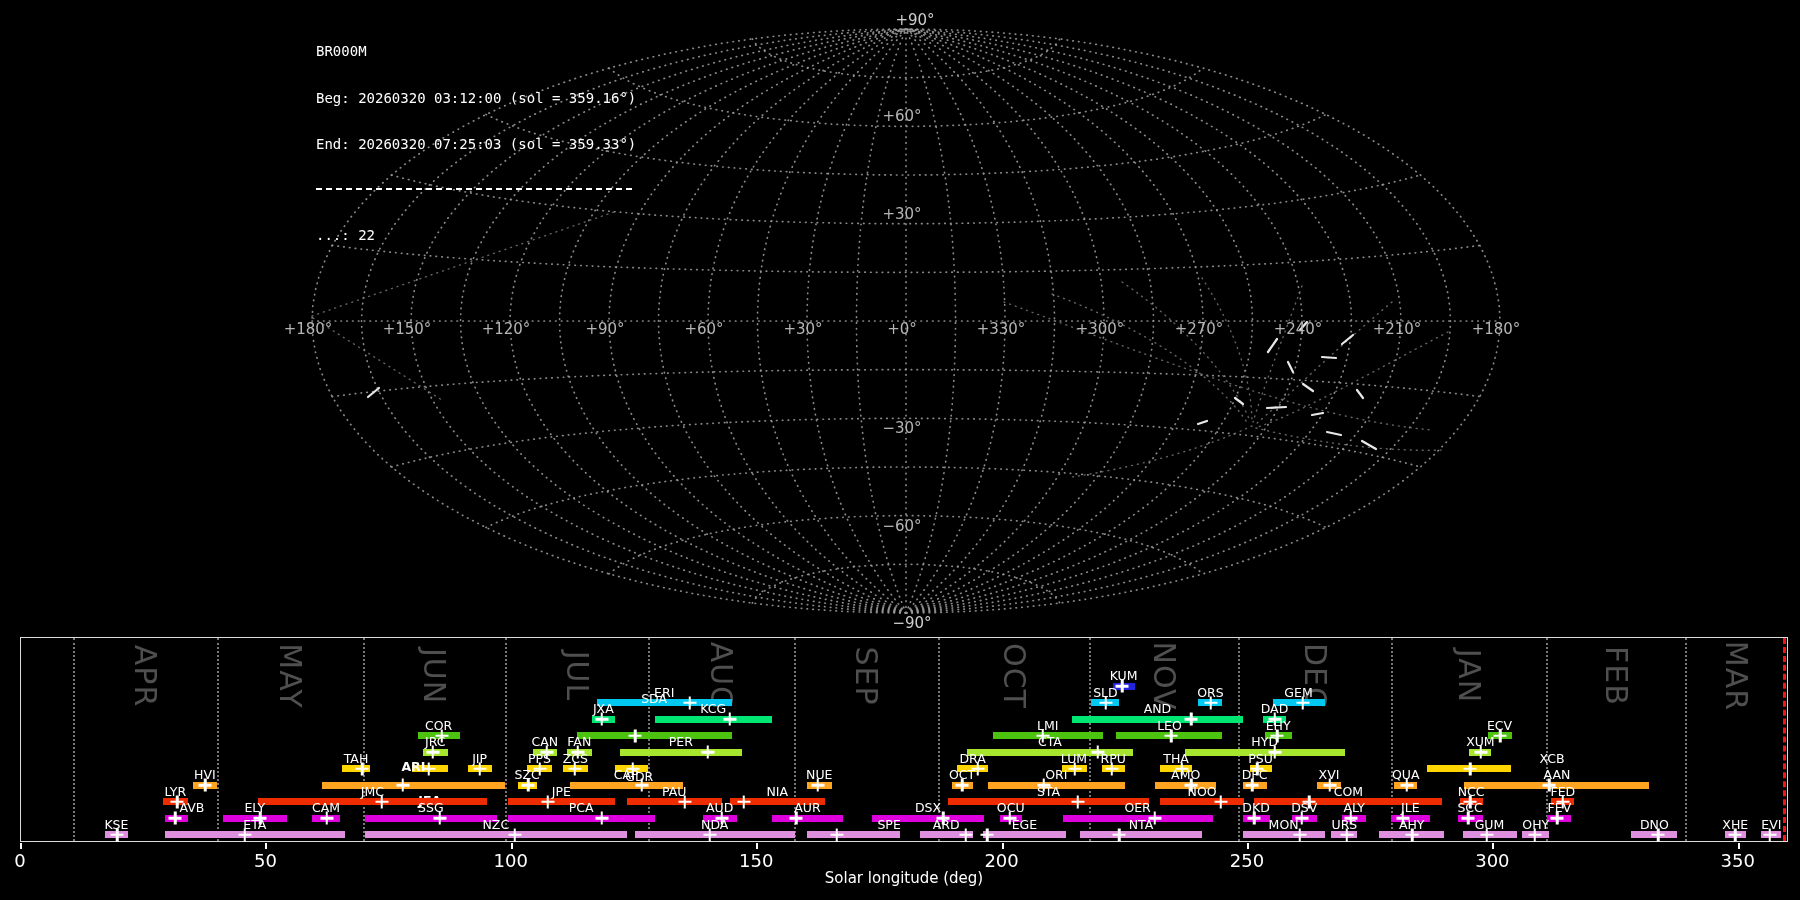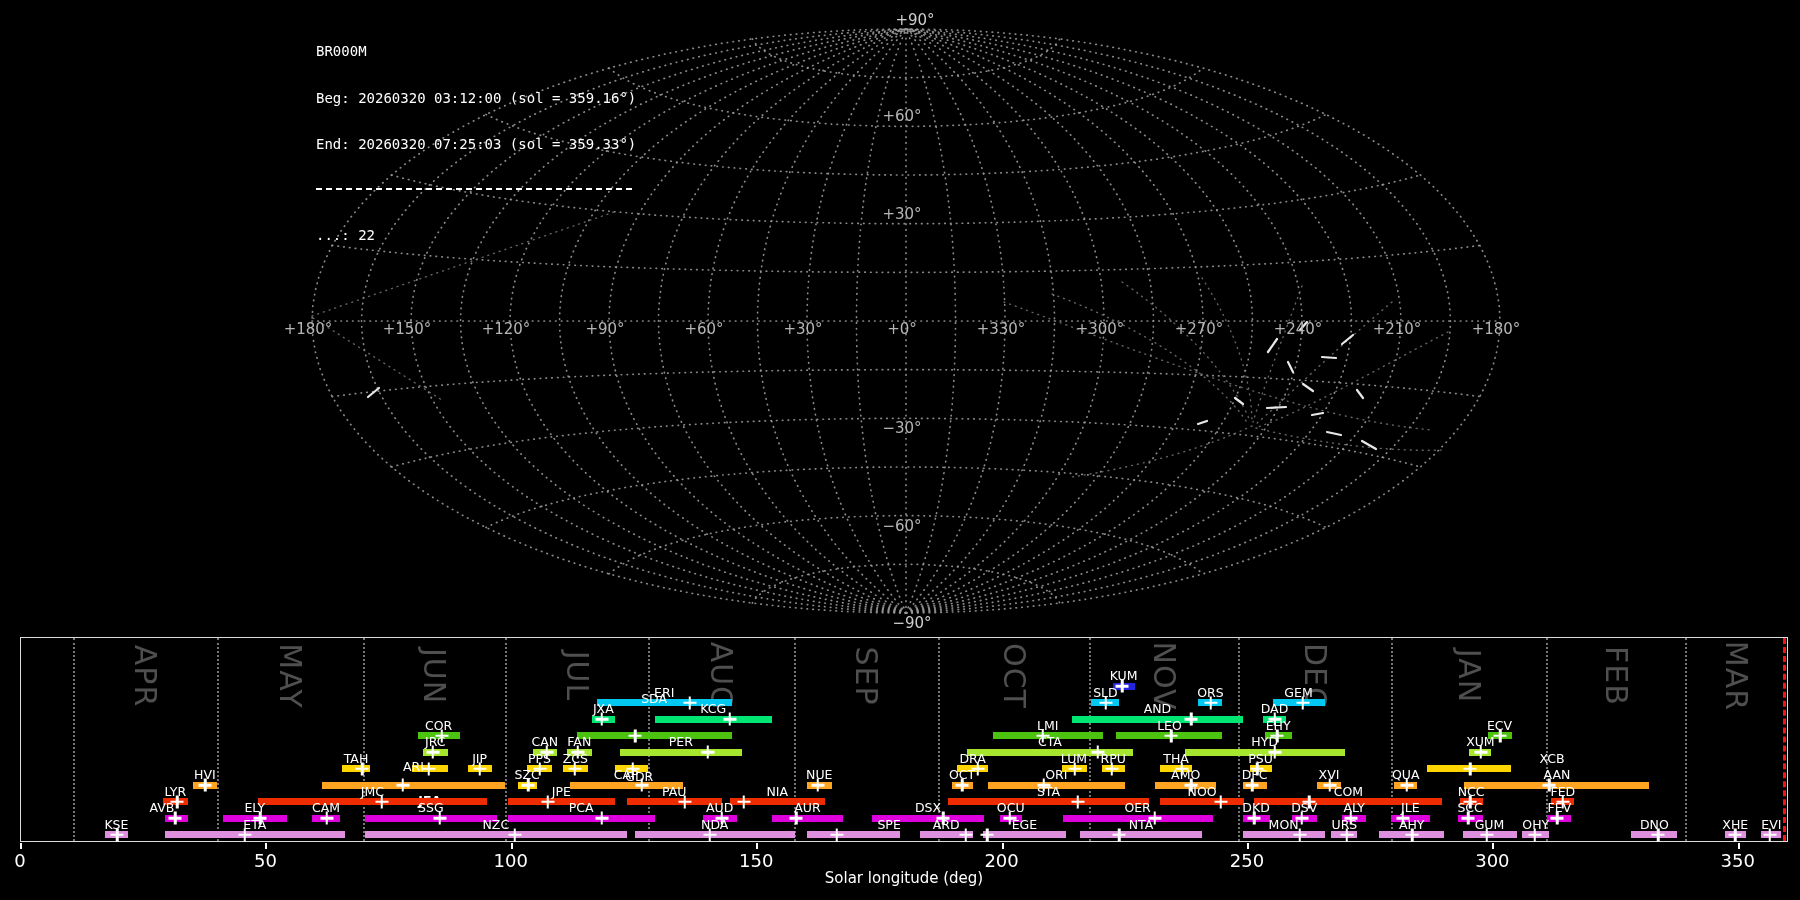--- a/index.html
+++ b/index.html
@@ -289,21 +289,21 @@
       <div class="mv" style="left: 1257.3px; top: 768.5px;"></div>
       <div class="bar" style="left: 1426.6px; width: 84.9px; top: 765px; background: rgb(255, 213, 0);"></div>
       <div class="slabel" style="left: 1552px; top: 751.5px;">XCB</div>
       <div class="mh" style="left: 1470.3px; top: 768.5px;"></div>
       <div class="mv" style="left: 1470.3px; top: 768.5px;"></div>
       <div class="bar" style="left: 192.8px; width: 24px; top: 781.5px; background: rgb(255, 164, 32);"></div>
       <div class="slabel" style="left: 204.8px; top: 768px;">HVI</div>
       <div class="mh" style="left: 205px; top: 785px;"></div>
       <div class="mv" style="left: 205px; top: 785px;"></div>
       <div class="bar" style="left: 321.8px; width: 183.1px; top: 781.5px; background: rgb(255, 164, 32);"></div>
-      <div class="slabel" style="left: 413.4px; top: 760px;">ARI</div>
+      <div class="slabel" style="left: 413.4px; top: 760px; font-weight: bold;">ARI</div>
       <div class="mh" style="left: 402.8px; top: 785px;"></div>
       <div class="mv" style="left: 402.8px; top: 785px;"></div>
       <div class="bar" style="left: 517.7px; width: 19.1px; top: 781.5px; background: rgb(255, 213, 0);"></div>
       <div class="slabel" style="left: 527.2px; top: 768px;">SZC</div>
       <div class="mh" style="left: 528px; top: 785px;"></div>
       <div class="mv" style="left: 528px; top: 785px;"></div>
       <div class="bar" style="left: 569.7px; width: 112.9px; top: 781.5px; background: rgb(255, 164, 32);"></div>
       <div class="slabel" style="left: 626.1px; top: 768px;">CAP</div>
       <div class="mh" style="left: 641.8px; top: 785px;"></div>
       <div class="mv" style="left: 641.8px; top: 785px;"></div>
@@ -373,21 +373,21 @@
       <div class="mv" style="left: 1309.3px; top: 801.5px;"></div>
       <div class="bar" style="left: 1459.5px; width: 23.1px; top: 798px; background: rgb(238, 44, 0);"></div>
       <div class="slabel" style="left: 1471.1px; top: 784.5px;">NCC</div>
       <div class="mh" style="left: 1470.3px; top: 801.5px;"></div>
       <div class="mv" style="left: 1470.3px; top: 801.5px;"></div>
       <div class="bar" style="left: 1551.3px; width: 23.1px; top: 798px; background: rgb(238, 44, 0);"></div>
       <div class="slabel" style="left: 1562.8px; top: 784.5px;">FED</div>
       <div class="mh" style="left: 1562.6px; top: 801.5px;"></div>
       <div class="mv" style="left: 1562.6px; top: 801.5px;"></div>
       <div class="bar" style="left: 164.8px; width: 23.1px; top: 814.5px; background: rgb(221, 0, 221);"></div>
-      <div class="slabel" style="left: 162px; top: 801px;">AVB</div>
+      <div class="slabel" style="left: 192px; top: 801px;">AVB</div>
       <div class="mh" style="left: 175.1px; top: 818px;"></div>
       <div class="mv" style="left: 175.1px; top: 818px;"></div>
       <div class="bar" style="left: 222.7px; width: 64.3px; top: 814.5px; background: rgb(221, 0, 221);"></div>
       <div class="slabel" style="left: 254.8px; top: 801px;">ELY</div>
       <div class="mh" style="left: 260px; top: 818px;"></div>
       <div class="mv" style="left: 260px; top: 818px;"></div>
       <div class="bar" style="left: 312px; width: 28px; top: 814.5px; background: rgb(221, 0, 221);"></div>
       <div class="slabel" style="left: 326px; top: 801px;">CAM</div>
       <div class="mh" style="left: 326.8px; top: 818px;"></div>
       <div class="mv" style="left: 326.8px; top: 818px;"></div>

